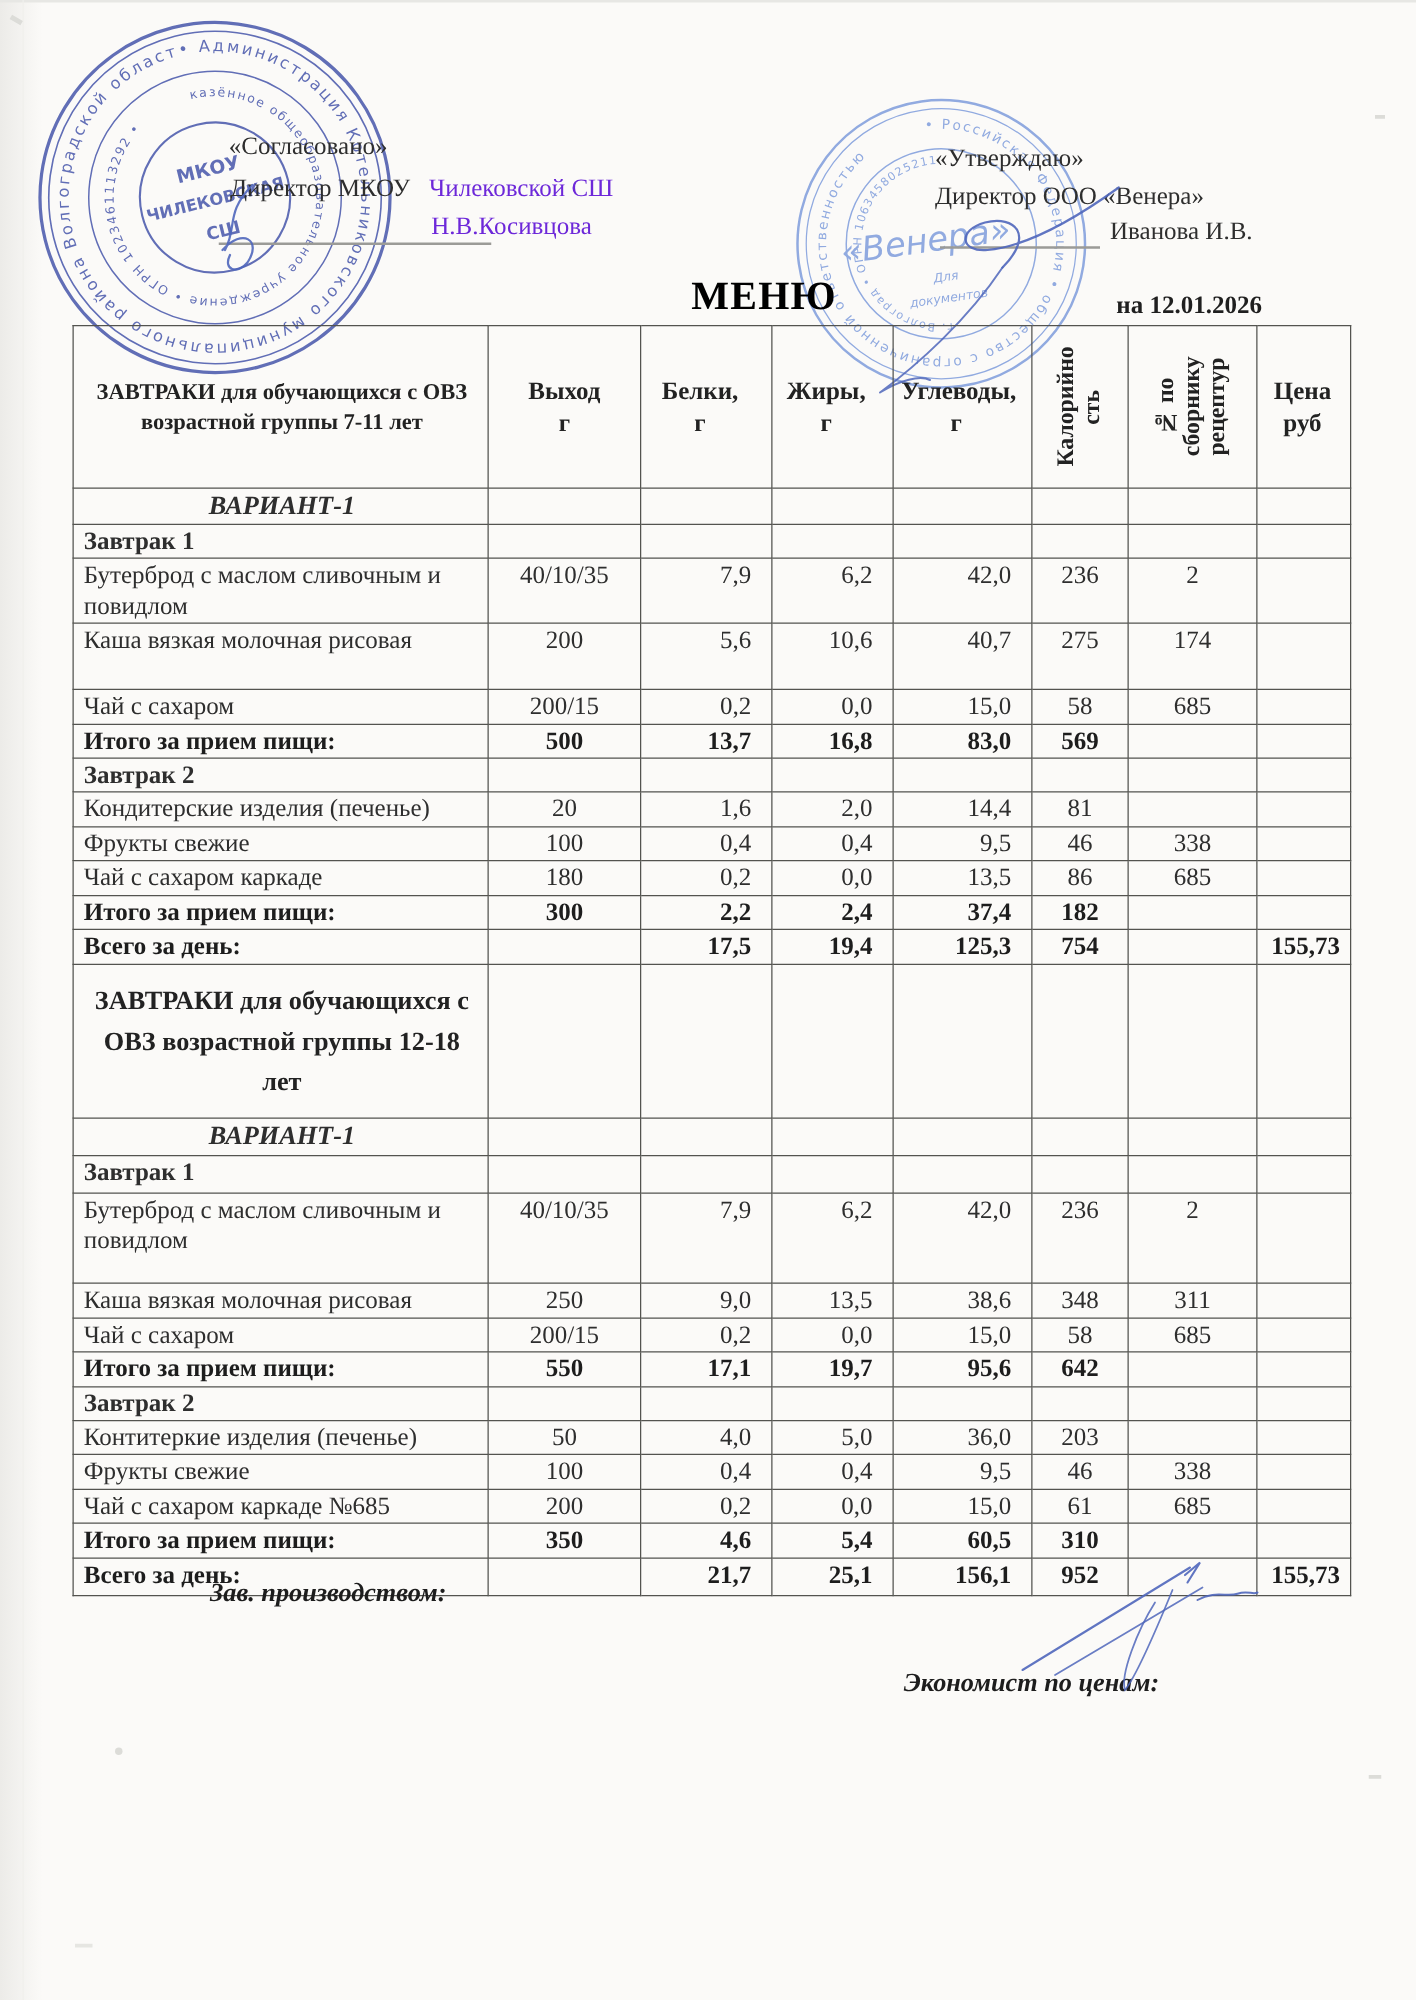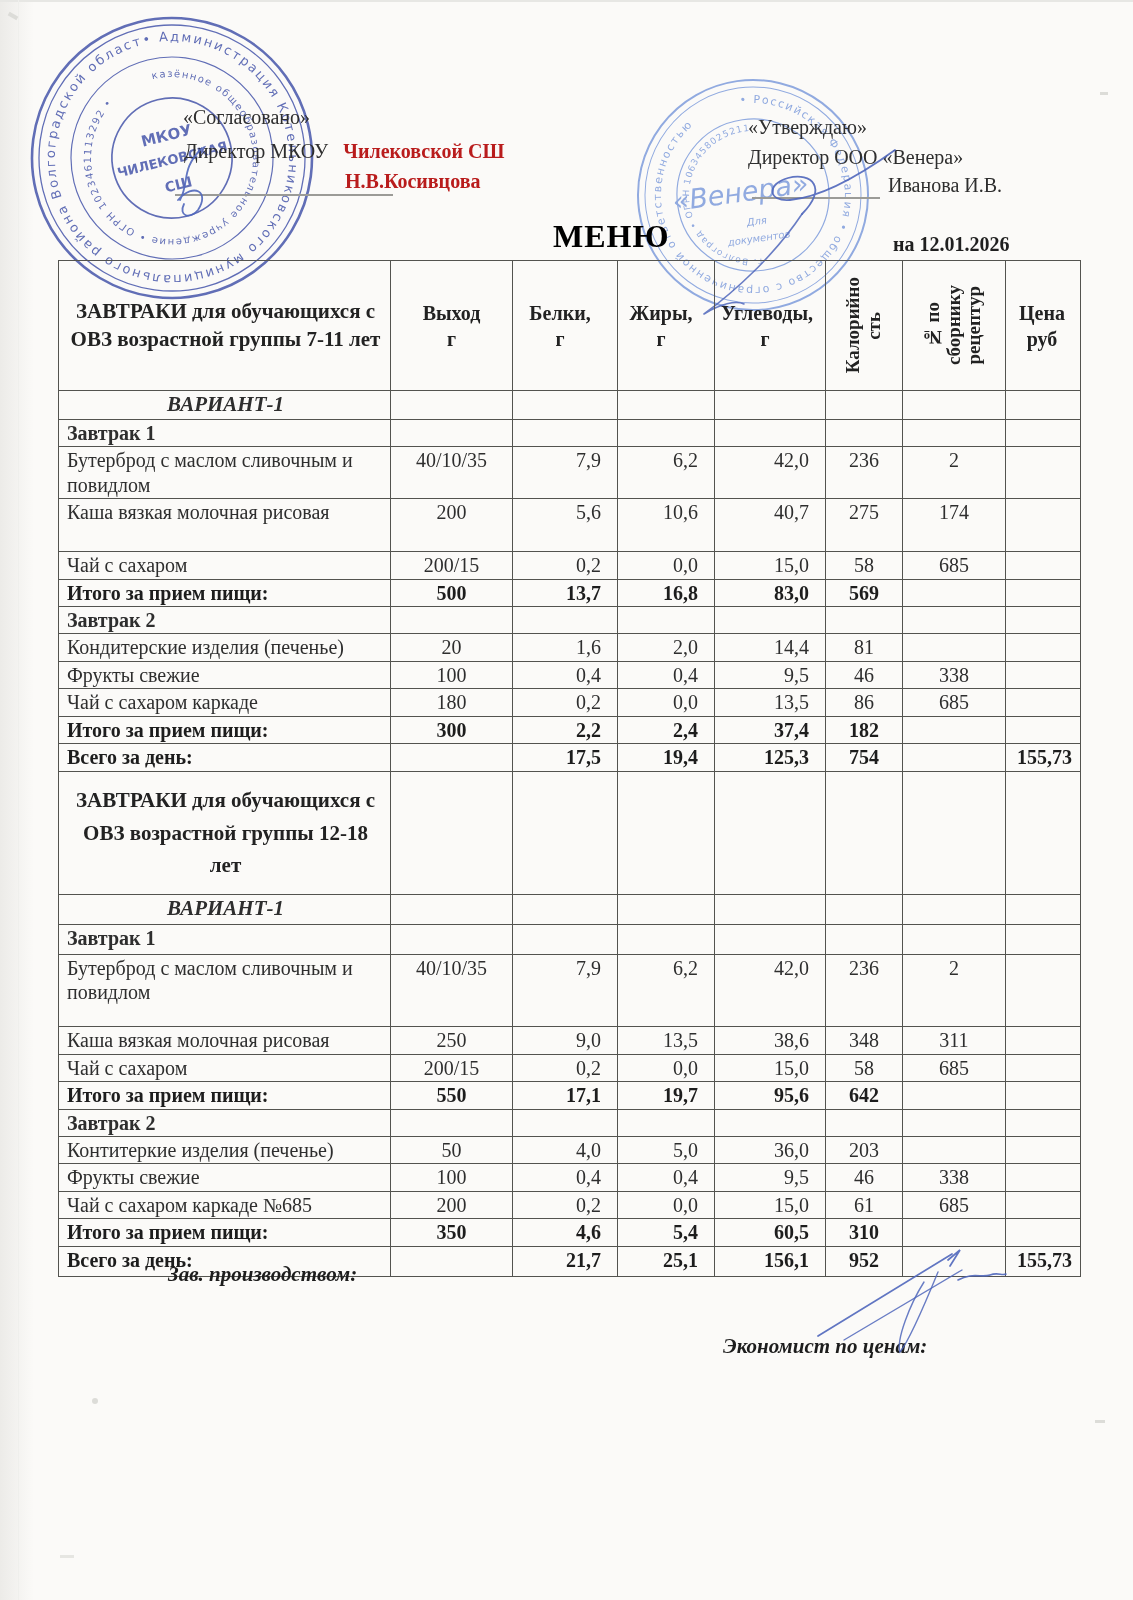--- a/index.html
+++ b/index.html
@@ -8,42 +8,42 @@
     background:#fbfaf8; overflow:hidden;
     font-family:"Liberation Serif", serif; color:#2e2e2e;
   }
   .edge-shade { position:absolute; left:0; top:0; width:34px; height:1600px;
     background:linear-gradient(90deg,#ecebe8,rgba(255,255,255,0)); }
   .artifact { position:absolute; background:#dcdcd8; }
 
   
   .txt { position:absolute; white-space:nowrap; }
   .t20 { font-size:20px; }
-  .bold { font-weight:bold; color:#b91c1c; }
+  .bold { font-weight:normal; color:#6d28d9; }
   .sig-line { position:absolute; height:2px; background:#9b9b97; }
 
   
   .menu-title { position:absolute; left:553px; top:218px; font-size:32px; font-weight:bold;
     letter-spacing:1px; color:#000000; }
   .menu-date { position:absolute; left:893px; top:233px; font-size:20px; font-weight:bold; color:#1f1f1f; }
 
   
   .menu-table { position:absolute; left:58px; top:260px; border-collapse:collapse;
     table-layout:fixed; width:1022px; }
   .menu-table td { border:1.6px solid #53534f; font-size:20px; padding:1px 6px;
     overflow:hidden; vertical-align:top; line-height:1.22; color:#2e2e2e; }
   td.c0 { text-align:left; padding-left:8px; }
   td.c1 { text-align:center; }
   td.c2, td.c3, td.c4 { text-align:right; padding-right:16px; }
   td.c5, td.c6 { text-align:center; }
   td.c7 { text-align:right; padding-right:8px; }
 
   tr.header td { font-weight:bold; text-align:center; vertical-align:middle;
     white-space:pre-line; line-height:1.3; color:#222; }
-  tr.header td.c0 { font-size:21px; }
+  tr.header td.c0 { font-size:18px; }
   tr.section td { font-weight:bold; text-align:center; vertical-align:middle;
     font-size:21px; line-height:1.55; white-space:normal; color:#222; }
   tr.variant td.c0 { font-weight:bold; font-style:italic; text-align:center; font-size:21px; }
   tr.meal td.c0 { font-weight:bold; }
   tr.total td, tr.grand td { font-weight:bold; color:#1d1d1d; }
 
   .rot-wrap { display:flex; flex-direction:row; justify-content:center; align-items:center; height:100%; }
   .rot { writing-mode:vertical-rl; transform:rotate(180deg); font-weight:bold;
     font-size:19px; line-height:1.1; font-family:"Liberation Serif", serif; }
 

